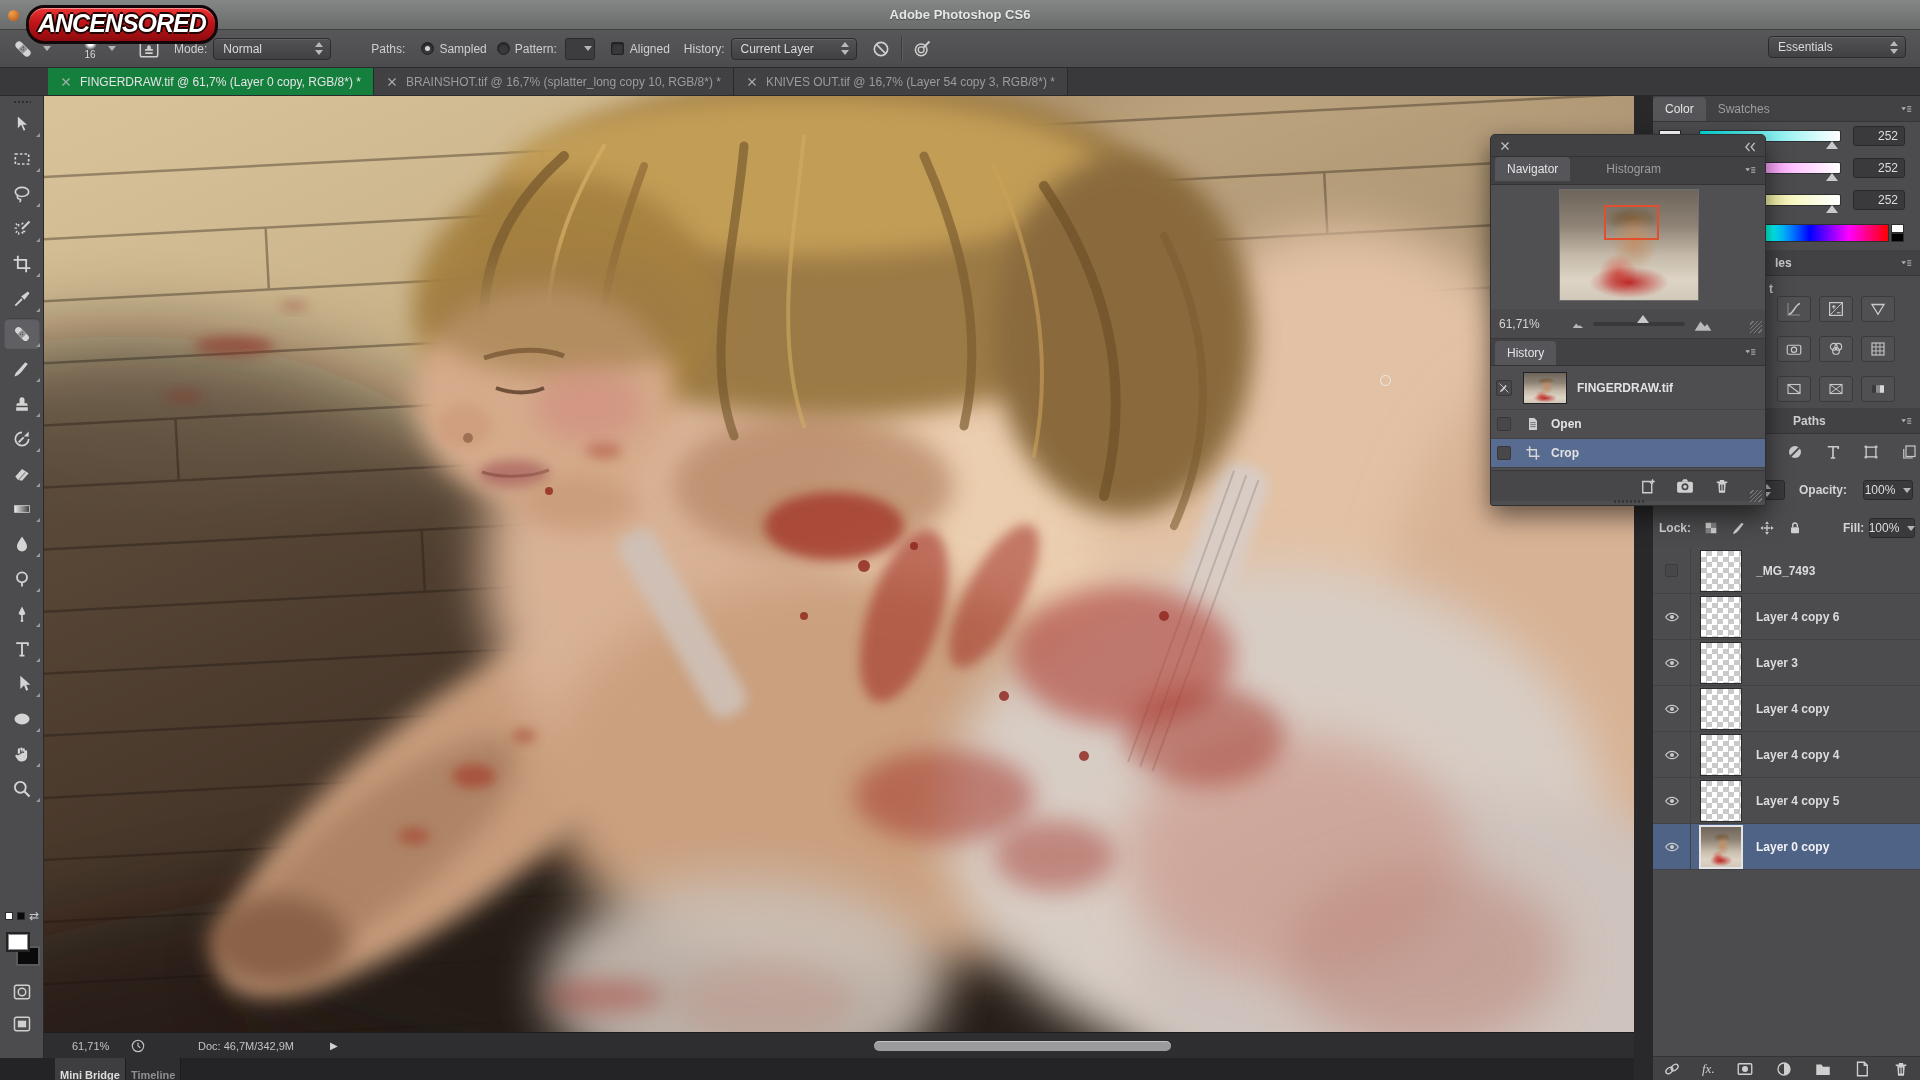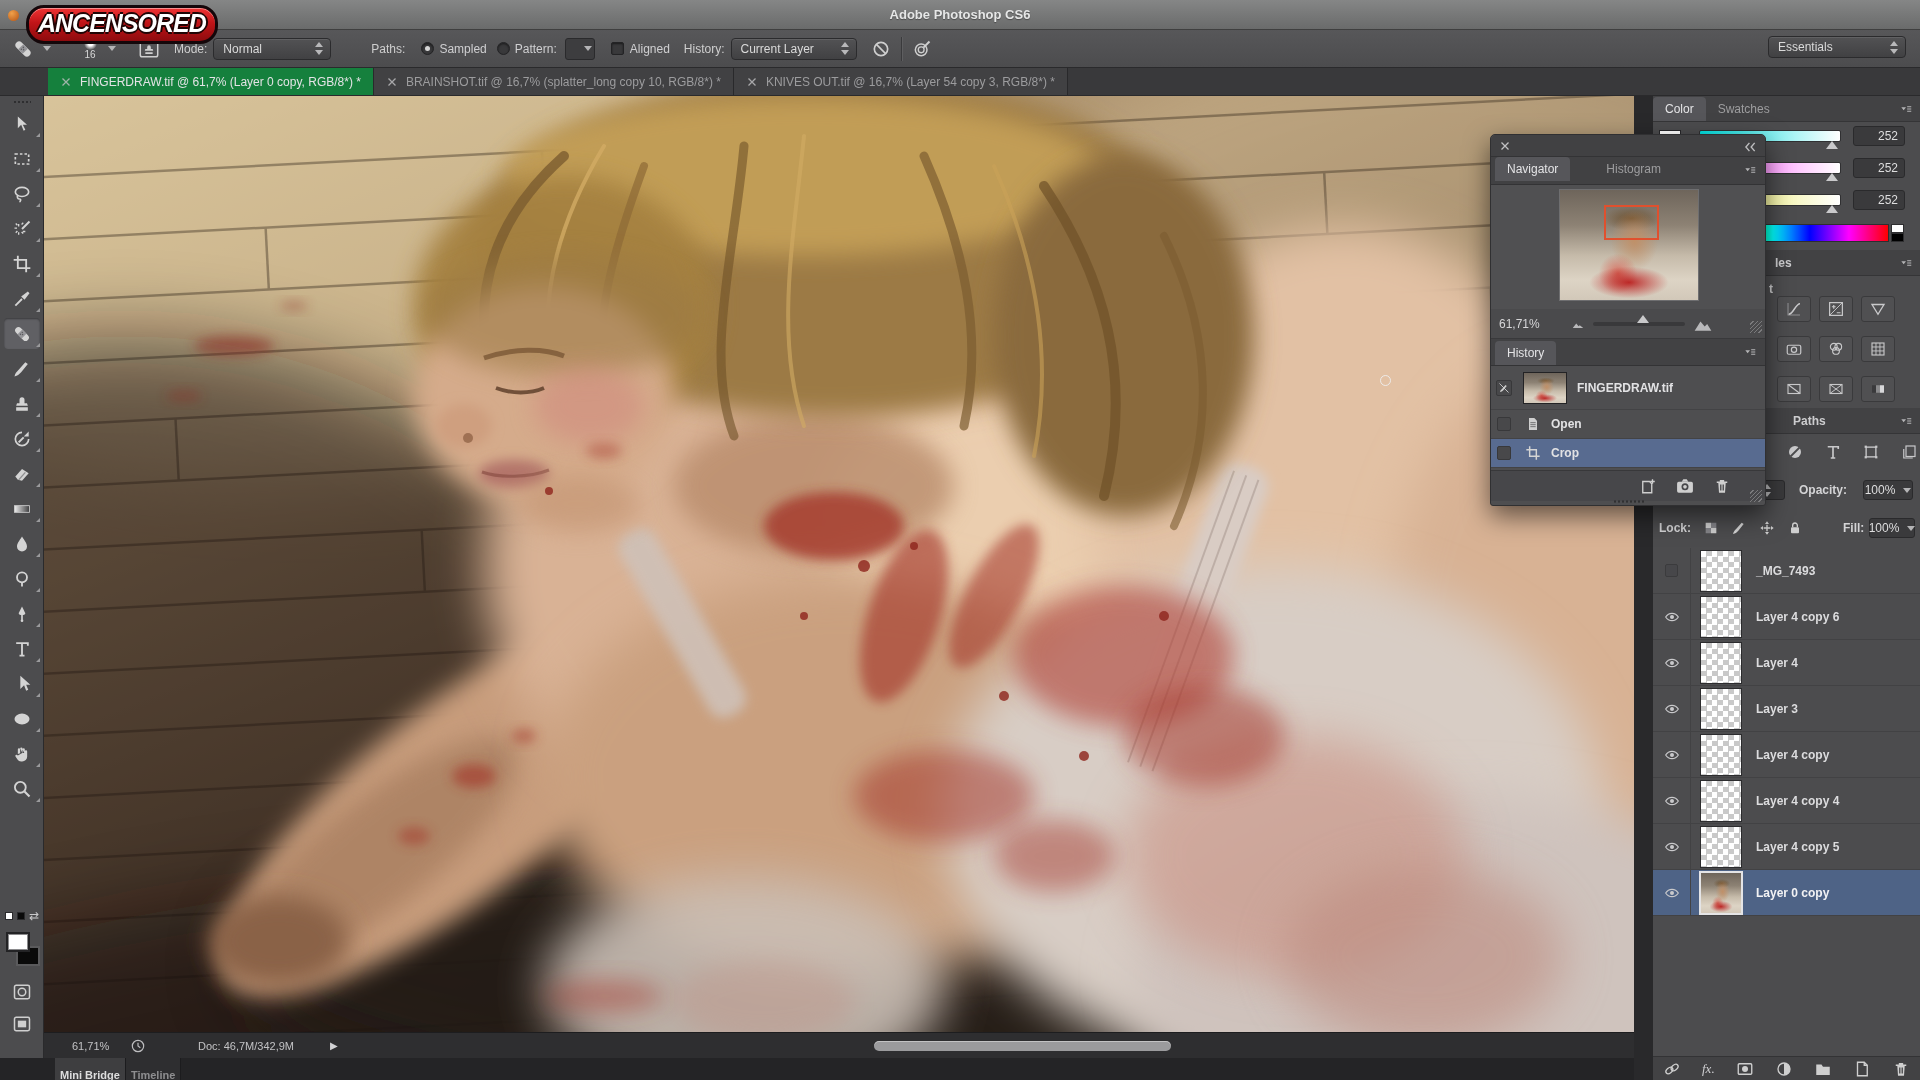--- a/index.html
+++ b/index.html
@@ -885,32 +885,20 @@
         <div class="lrow">
           <div class="eyecell">
             <span class="ic ic16">
               <svg viewBox="0 0 24 24">
                 <path d="M2.5 12S6 6.5 12 6.5 21.5 12 21.5 12 18 17.5 12 17.5 2.5 12 2.5 12z" fill="none" stroke="#c9c9cb" stroke-width="1.7"></path>
                 <circle cx="12" cy="12" r="3" fill="#c9c9cb"></circle>
               </svg>
             </span>
           </div>
           <div class="lthumb"></div>
-          <span class="lname">Layer 4</span>
-        </div>
-        <div class="lrow">
-          <div class="eyecell">
-            <span class="ic ic16">
-              <svg viewBox="0 0 24 24">
-                <path d="M2.5 12S6 6.5 12 6.5 21.5 12 21.5 12 18 17.5 12 17.5 2.5 12 2.5 12z" fill="none" stroke="#c9c9cb" stroke-width="1.7"></path>
-                <circle cx="12" cy="12" r="3" fill="#c9c9cb"></circle>
-              </svg>
-            </span>
-          </div>
-          <div class="lthumb"></div>
           <span class="lname">Layer 3</span>
         </div>
         <div class="lrow">
           <div class="eyecell">
             <span class="ic ic16">
               <svg viewBox="0 0 24 24">
                 <path d="M2.5 12S6 6.5 12 6.5 21.5 12 21.5 12 18 17.5 12 17.5 2.5 12 2.5 12z" fill="none" stroke="#c9c9cb" stroke-width="1.7"></path>
                 <circle cx="12" cy="12" r="3" fill="#c9c9cb"></circle>
               </svg>
             </span>

